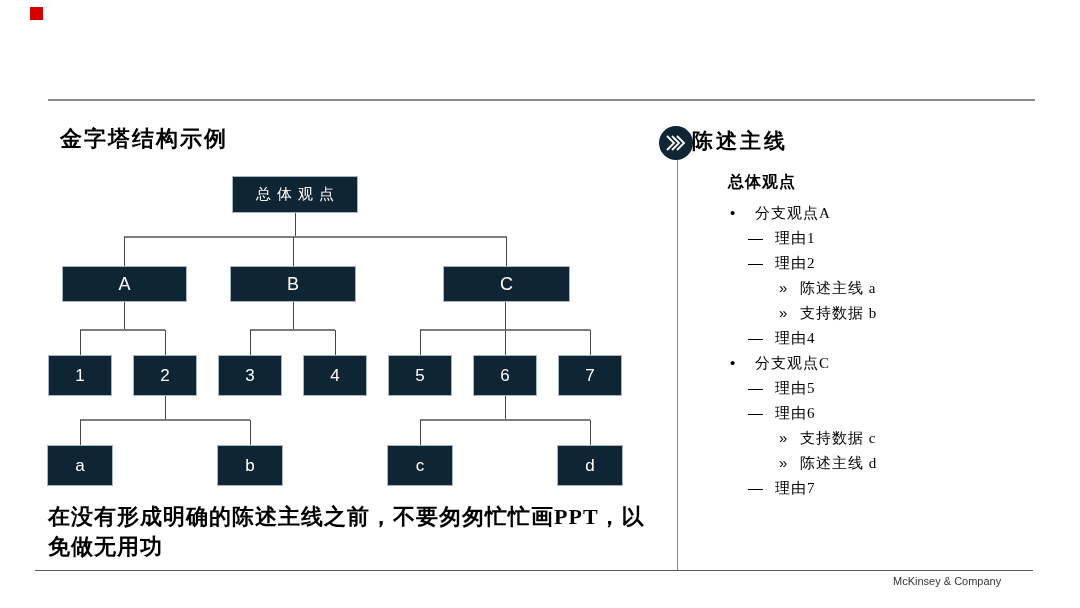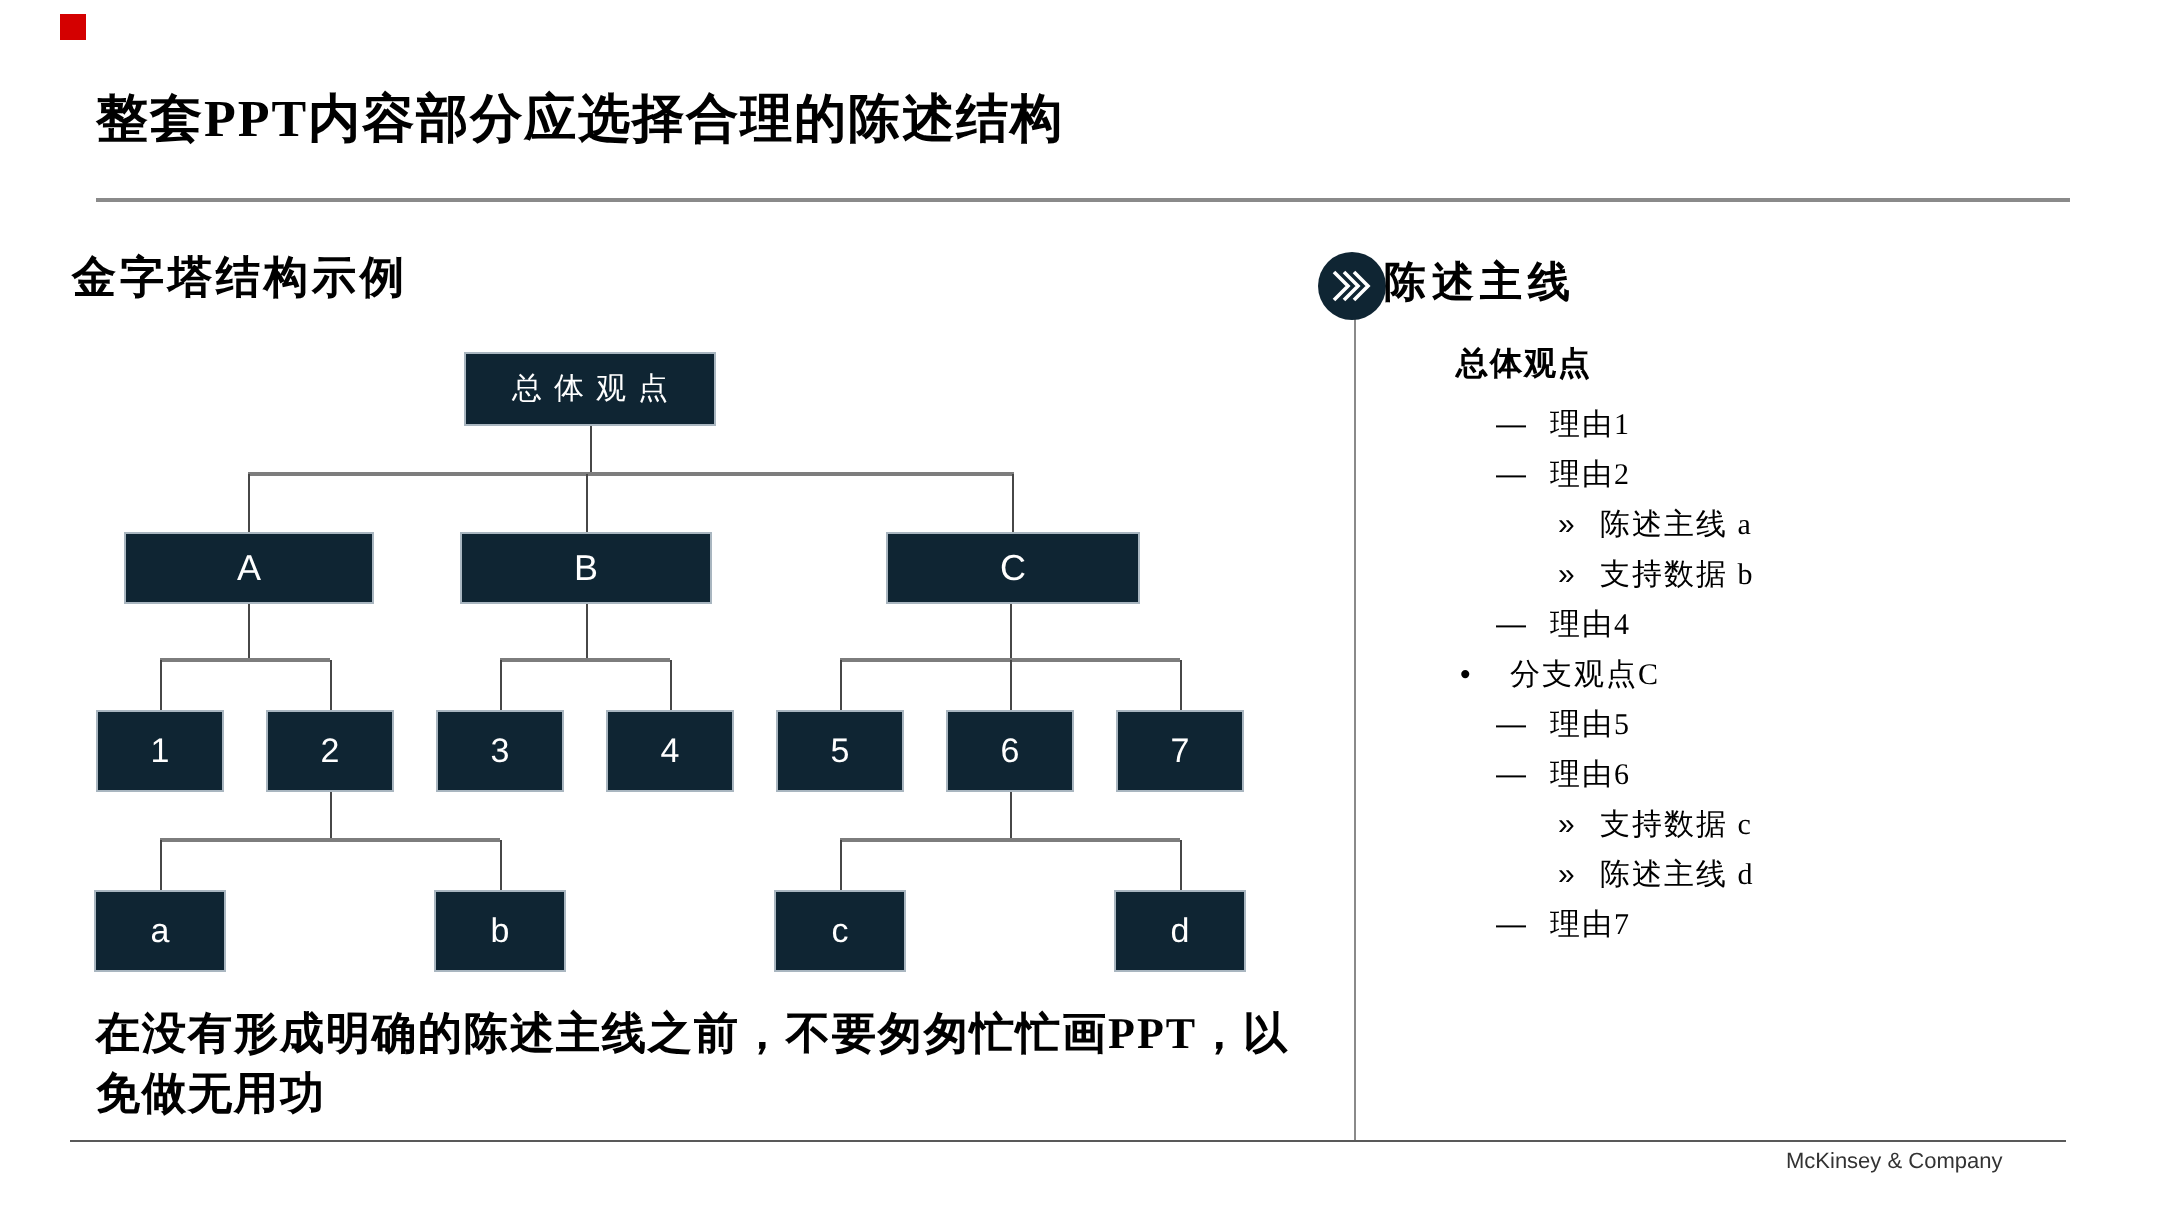--- a/index.html
+++ b/index.html
@@ -12,21 +12,21 @@
 
   .accent-square { position:absolute; left:30px; top:7px; width:13px; height:13px; background:#d40000; }
 
   .slide-title {
     position:absolute; left:48px; top:42px; width:980px;
     font-size:26px; font-weight:bold; letter-spacing:1px;
   }
   .title-underline { position:absolute; left:48px; top:99px; width:987px; height:2px; background:#8a8a8a; }
 
   .left-heading {
-    position:absolute; left:36px; top:124px;
+    position:absolute; left:60px; top:124px;
     font-size:22px; font-weight:bold; letter-spacing:2px;
   }
 
   
   .node {
     position:absolute; box-sizing:border-box;
     background:#0f2533; border:1px solid #a9b6c0;
     color:#ffffff; display:flex; align-items:center; justify-content:center;
   }
   .node-top { font-size:15px; letter-spacing:6px; padding-left:6px; }
@@ -66,21 +66,20 @@
     font-size:11px; color:#333333; font-family:"Liberation Sans", sans-serif;
   }
 </style>
 </head>
 <body>
 
 <div class="slide">
 
   <div class="accent-square"></div>
 
-  <div class="slide-title cjk">整套PPT内容部分应选择合理的陈述结构</div>
   <div class="title-underline"></div>
 
   <div class="left-heading cjk">金字塔结构示例</div>
 
   <div class="vl" style="left:295px; top:212px; height:26px;"></div>
   <div class="hl" style="left:124px; top:236px; width:383px;"></div>
   <div class="vl" style="left:124px; top:237px; height:29px;"></div>
   <div class="vl" style="left:293px; top:237px; height:29px;"></div>
   <div class="vl" style="left:506px; top:237px; height:29px;"></div>
 
@@ -136,20 +135,21 @@
       <path d="M8 10 L15 17 L8 24" stroke="#ffffff" stroke-width="1.8" fill="none"></path>
       <path d="M13 10 L20 17 L13 24" stroke="#ffffff" stroke-width="1.8" fill="none"></path>
       <path d="M18 10 L25 17 L18 24" stroke="#ffffff" stroke-width="1.8" fill="none"></path>
     </svg>
   </div>
 
   <div class="right-heading cjk">陈述主线</div>
   <div class="right-subheading cjk">总体观点</div>
 
   <div class="outline cjk">
+    <div class="outline-row lv1"><span class="mk">•</span><span>分支观点A</span></div>
     <div class="outline-row lv2"><span class="mk">—</span><span>理由1</span></div>
     <div class="outline-row lv2"><span class="mk">—</span><span>理由2</span></div>
     <div class="outline-row lv3"><span class="mk">»</span><span>陈述主线 a</span></div>
     <div class="outline-row lv3"><span class="mk">»</span><span>支持数据 b</span></div>
     <div class="outline-row lv2"><span class="mk">—</span><span>理由4</span></div>
     <div class="outline-row lv1"><span class="mk">•</span><span>分支观点C</span></div>
     <div class="outline-row lv2"><span class="mk">—</span><span>理由5</span></div>
     <div class="outline-row lv2"><span class="mk">—</span><span>理由6</span></div>
     <div class="outline-row lv3"><span class="mk">»</span><span>支持数据 c</span></div>
     <div class="outline-row lv3"><span class="mk">»</span><span>陈述主线 d</span></div>

